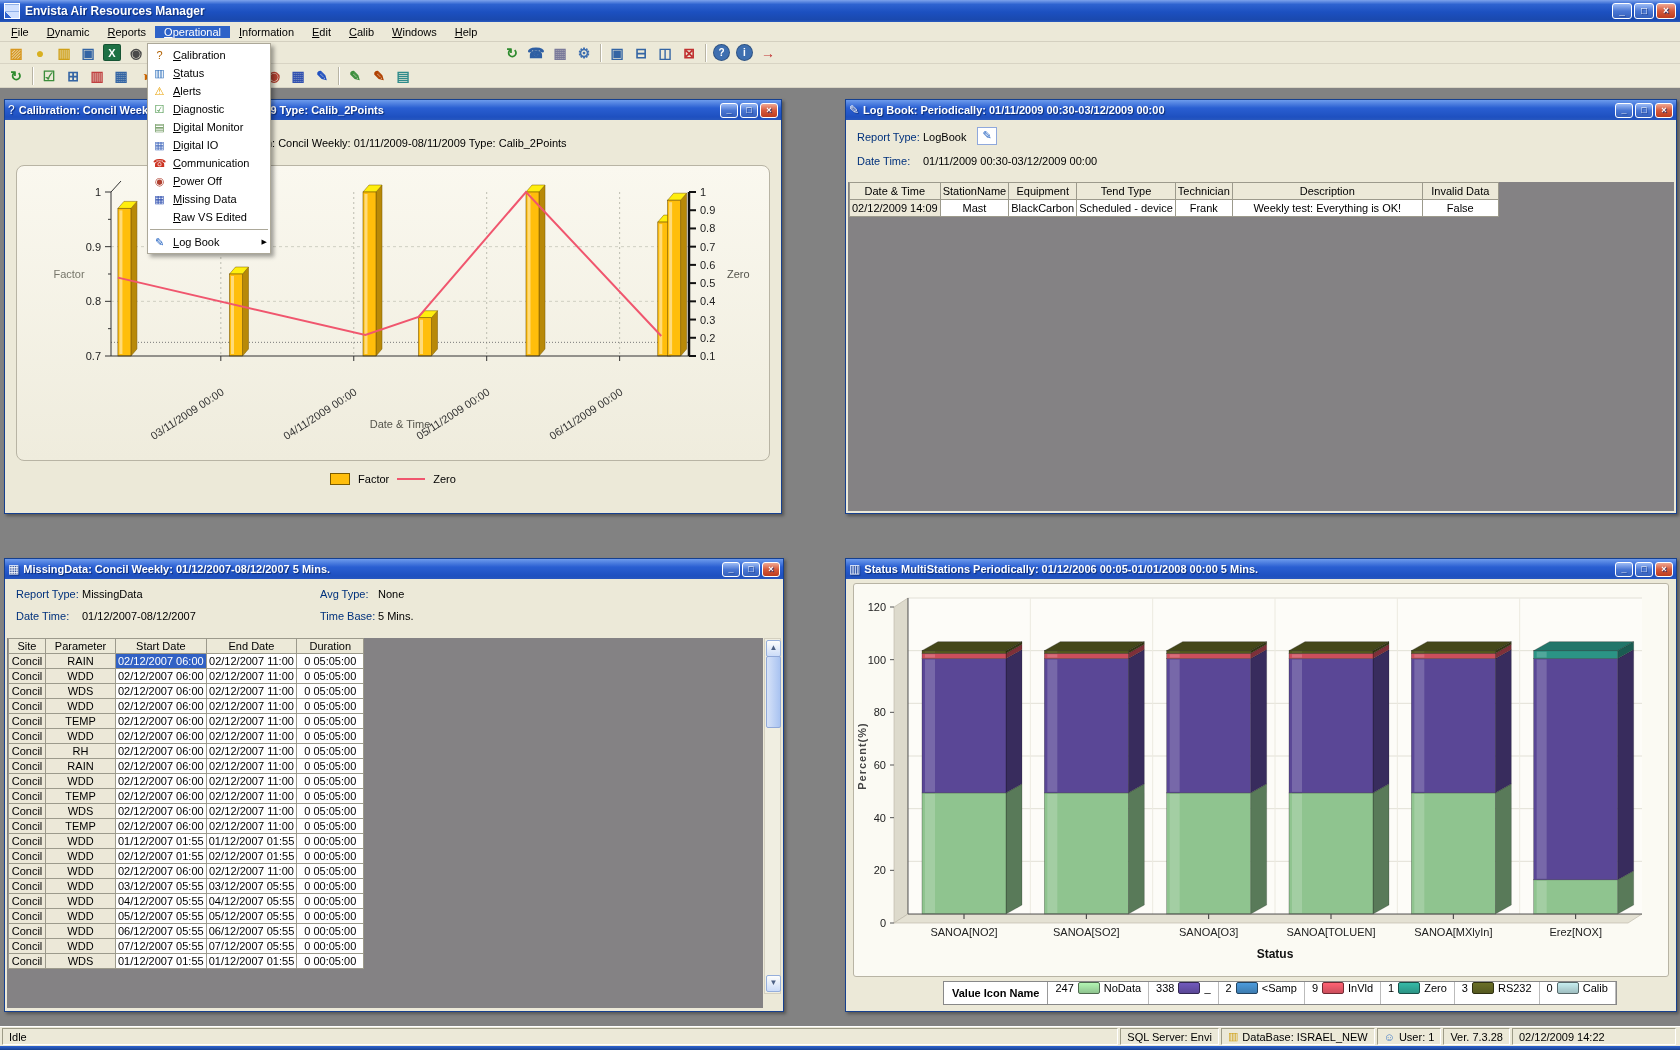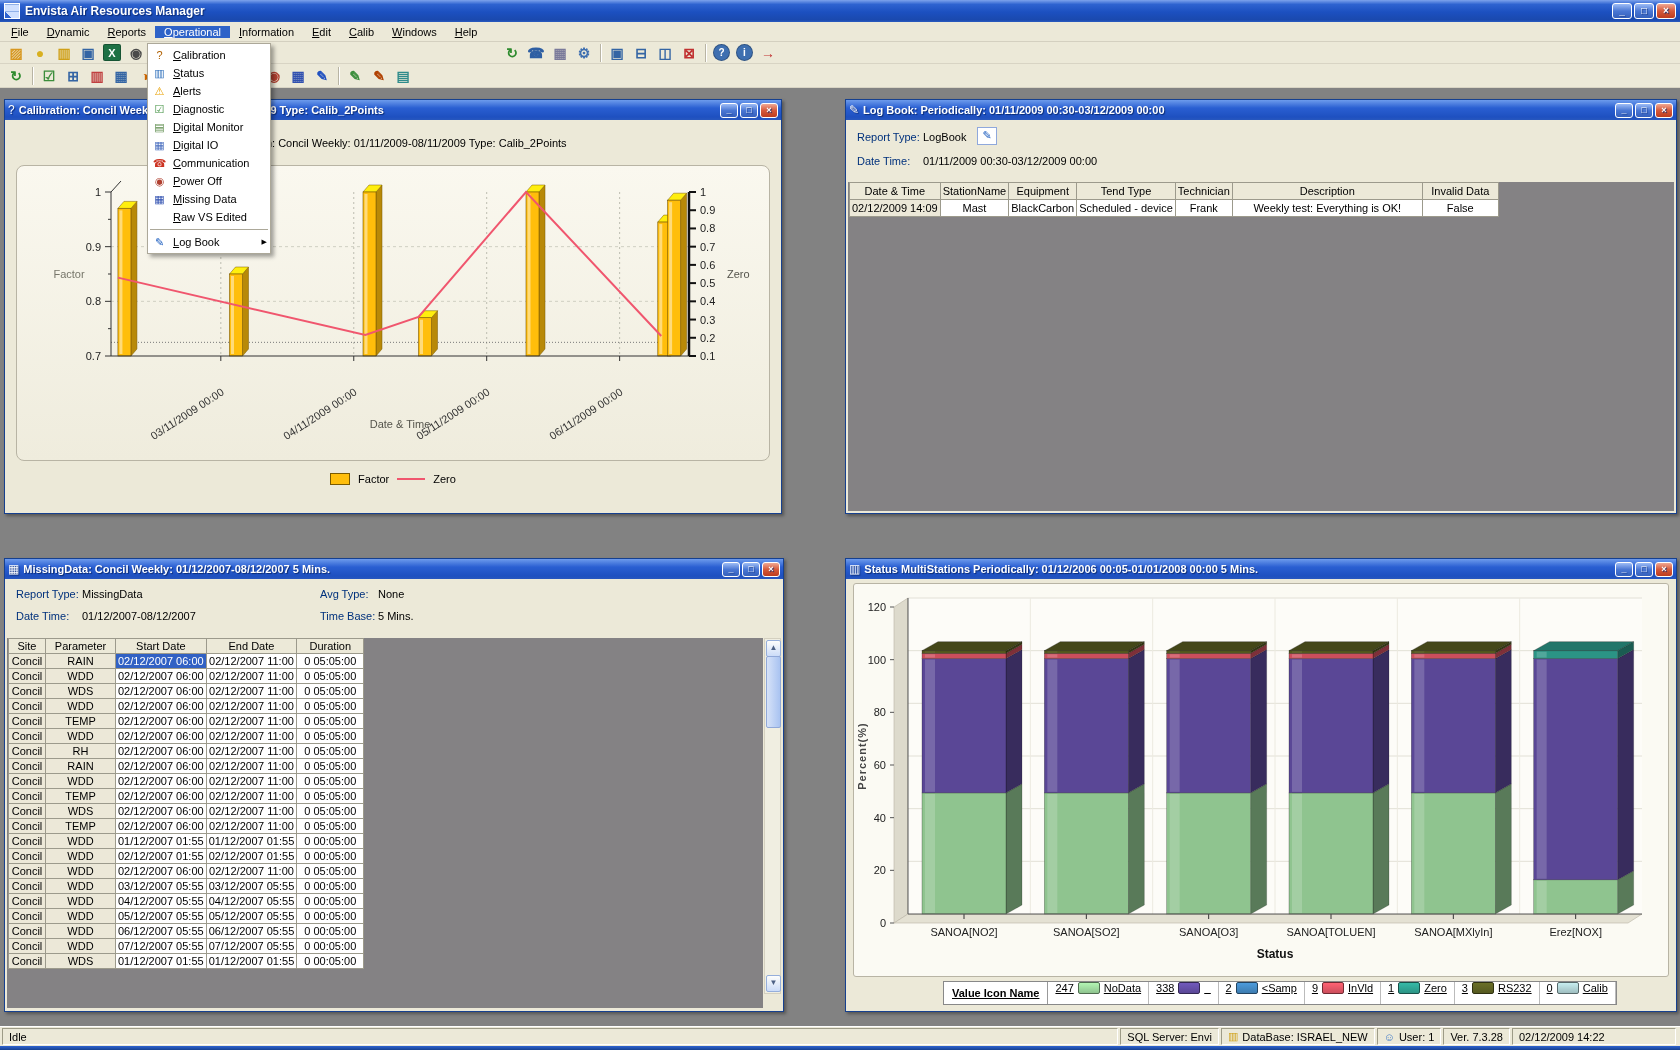--- a/index.html
+++ b/index.html
@@ -684,21 +684,21 @@
               <line x1="36" y1="128.33333333333334" x2="40" y2="128.33333333333334" stroke="#555"></line>
               <text x="32" y="132.33333333333334" text-anchor="end" font-size="11" fill="#222">80</text>
               <line x1="36" y1="75.66666666666663" x2="40" y2="75.66666666666663" stroke="#555"></line>
               <text x="32" y="79.66666666666663" text-anchor="end" font-size="11" fill="#222">100</text>
               <line x1="36" y1="23" x2="40" y2="23" stroke="#555"></line>
               <text x="32" y="27" text-anchor="end" font-size="11" fill="#222">120</text>
               <text transform="translate(12,172) rotate(-90)" text-anchor="middle" font-size="11" font-weight="bold" fill="#444" letter-spacing="1px">Percent(%)</text>
               <text x="421" y="374" text-anchor="middle" font-size="12" font-weight="bold" fill="#111">Status</text>
             </svg>
         </div>
-        <div class="st-legend" id="statusLegend" style="left:96px;top:401px;text-decoration:underline;">
+        <div class="st-legend" id="statusLegend" style="left:96px;top:401px;">
             <span class="st-leghdr">Value Icon Name</span>
             <span class="st-legitem">
               <span>247</span>
               <span class="st-swatch" style="background: linear-gradient(rgb(179, 245, 179), rgb(143, 196, 143)); border-color: rgb(79, 108, 79);"></span>
               <span>NoData</span>
             </span>
             <span class="st-legitem">
               <span>338</span>
               <span class="st-swatch" style="background: linear-gradient(rgb(113, 89, 188), rgb(90, 71, 150)); border-color: rgb(50, 39, 83);"></span>
               <span>_</span>

